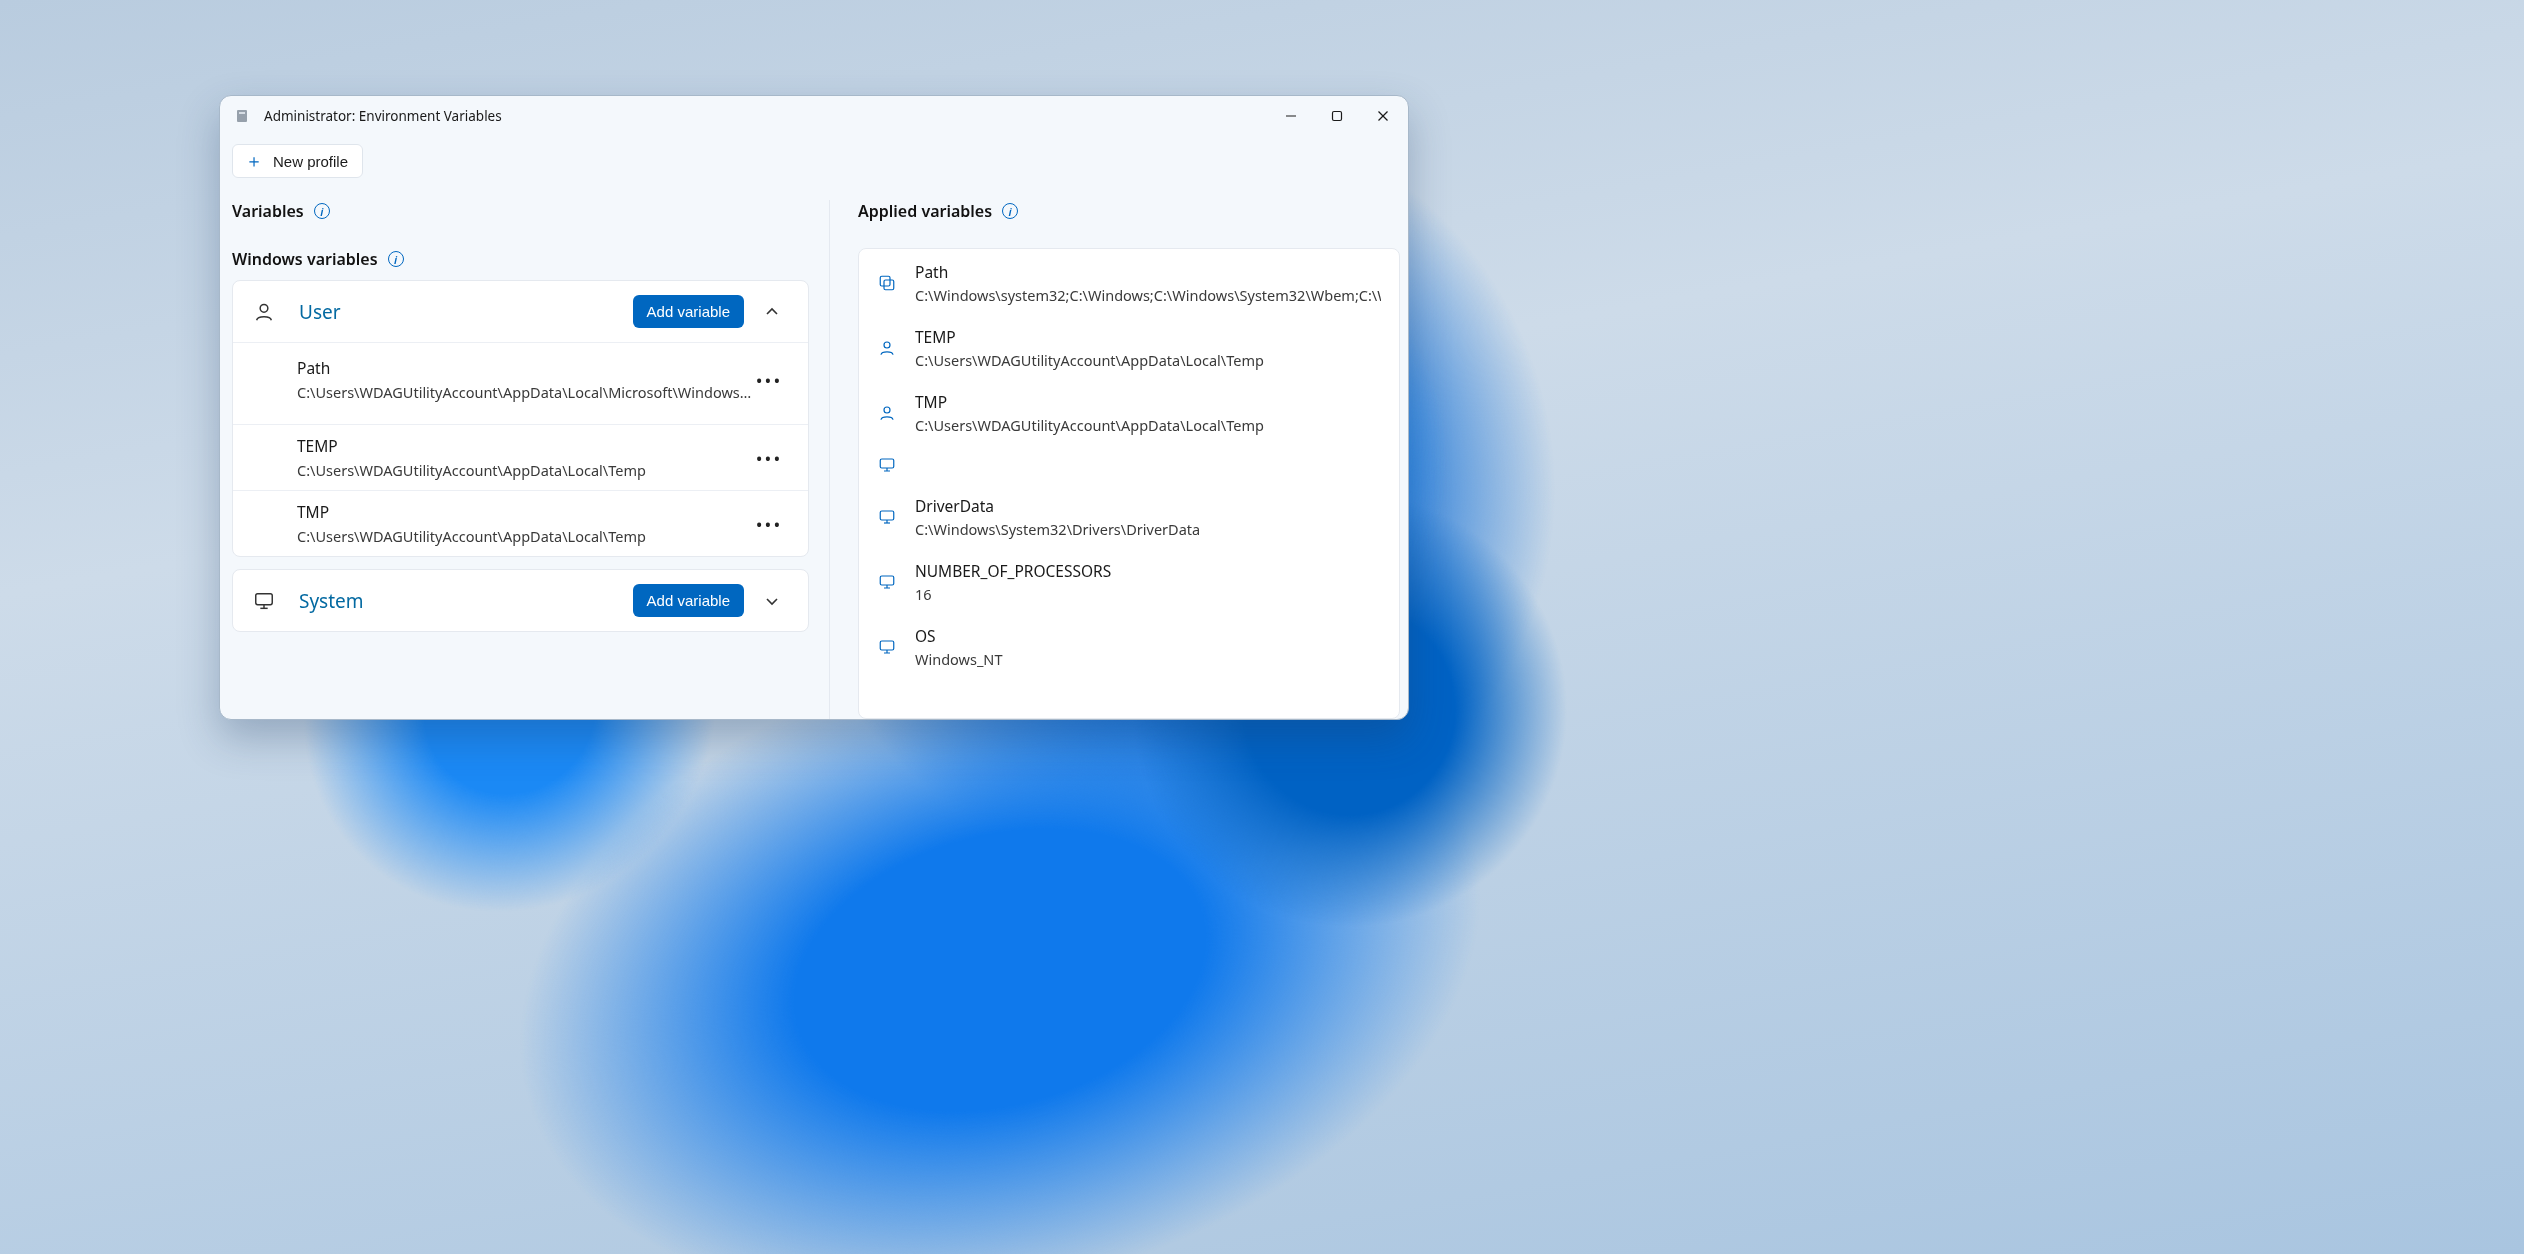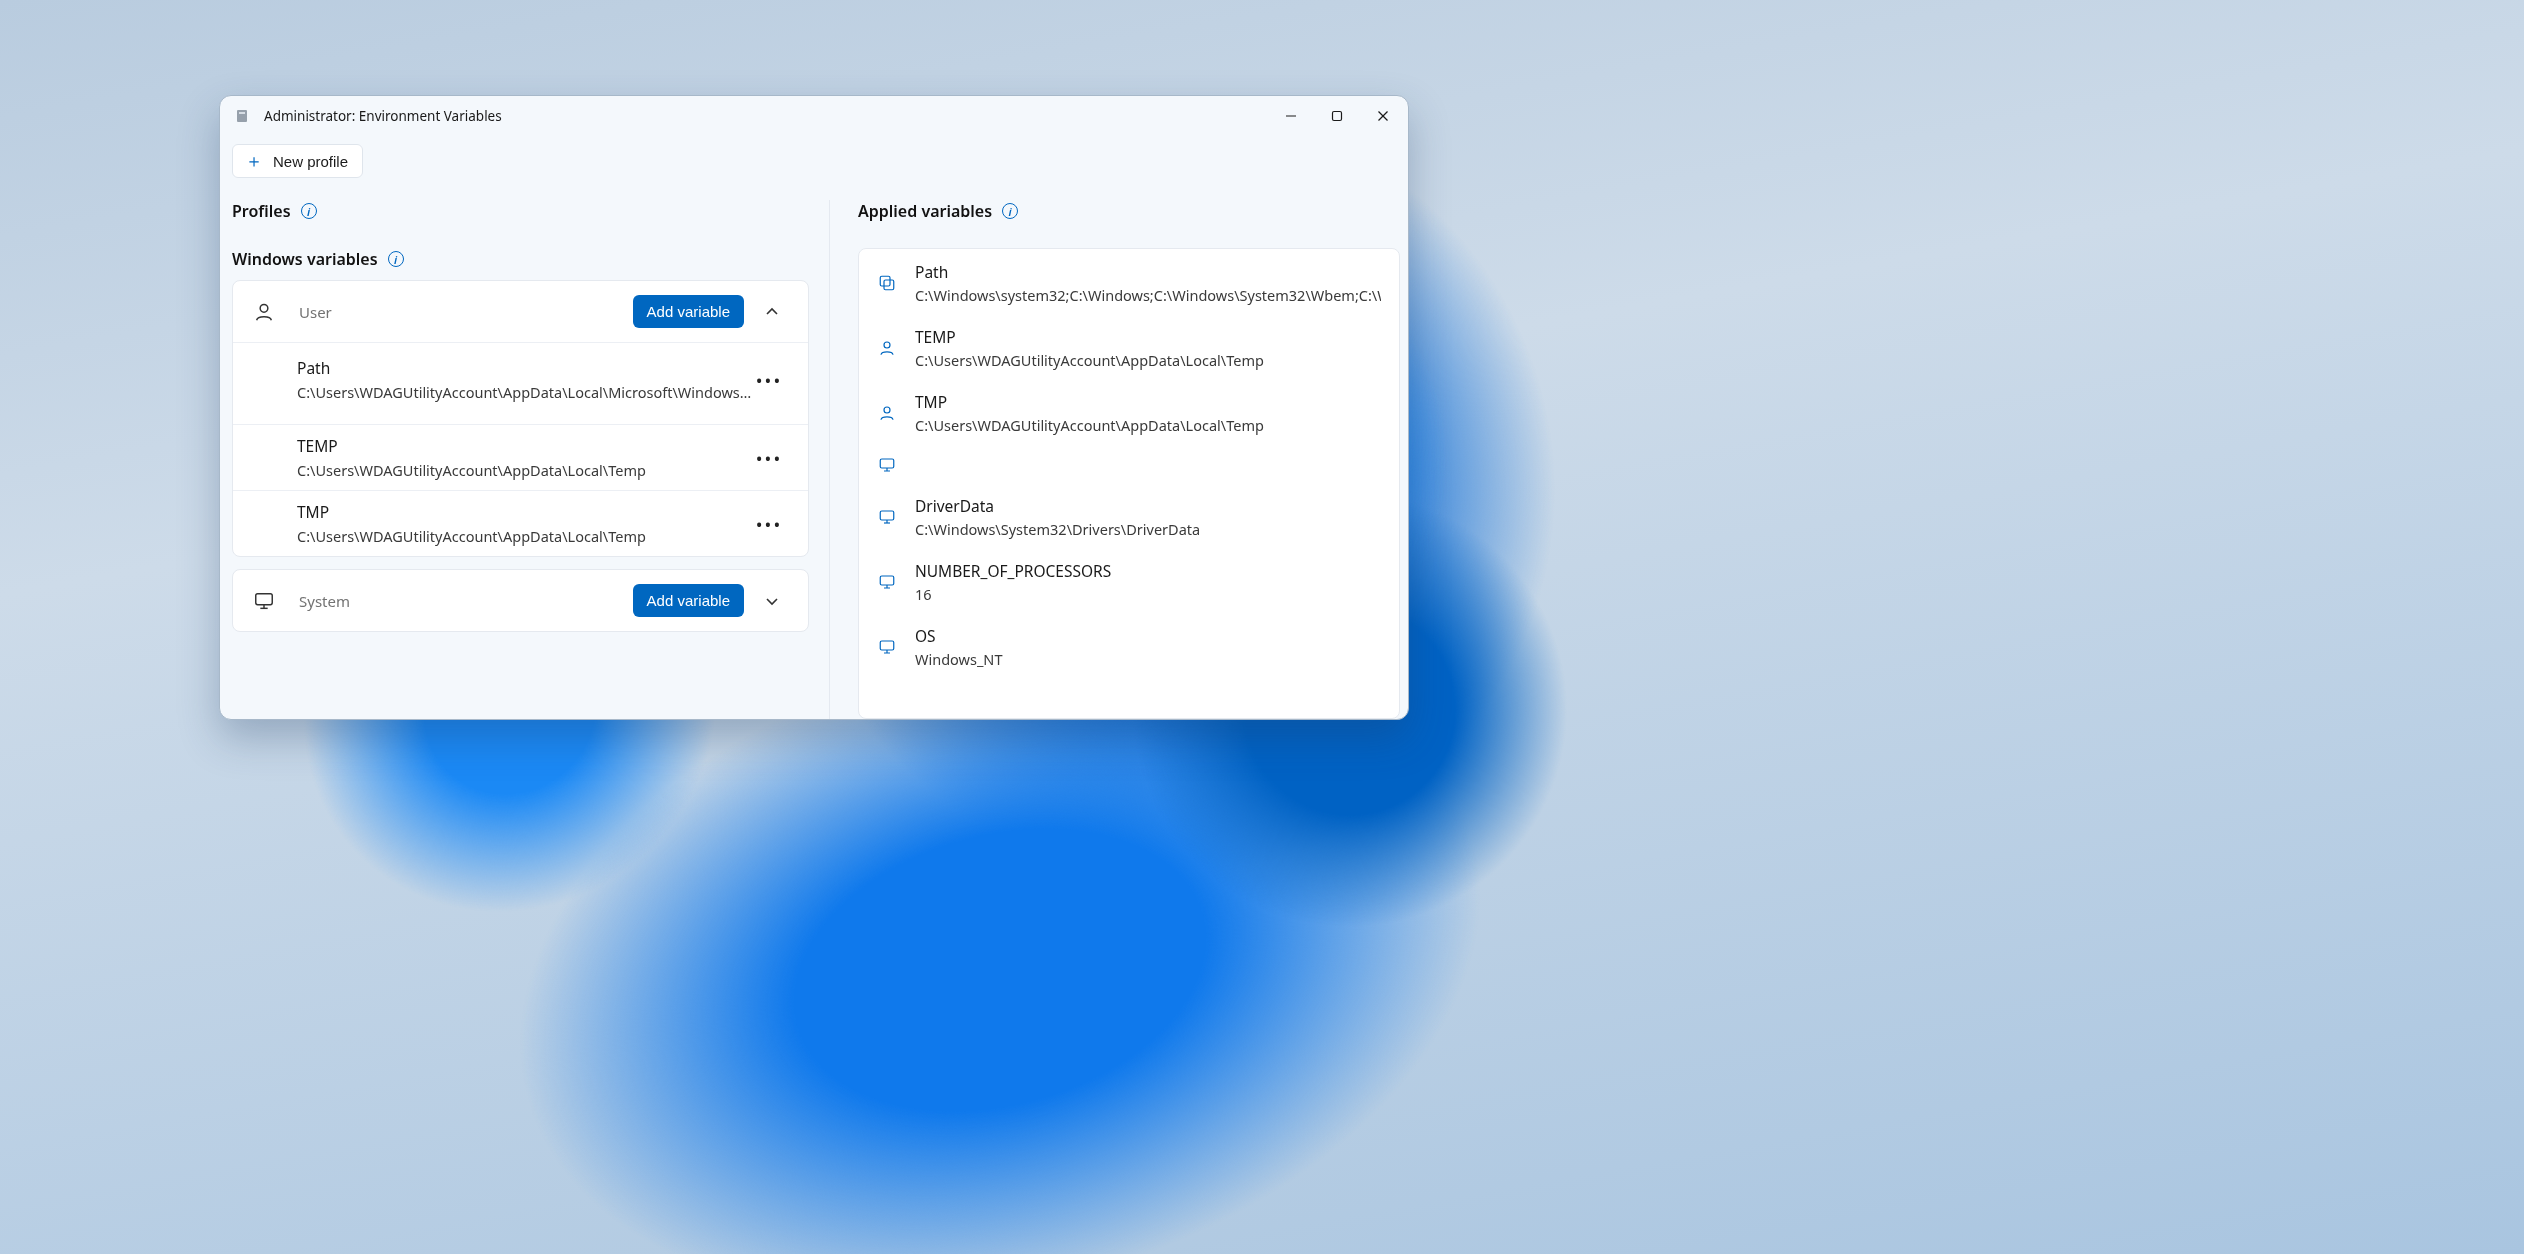--- a/index.html
+++ b/index.html
@@ -79,21 +79,21 @@
     margin-bottom:10px;
   }
   .card {
     background:#ffffff; border:1px solid #e5e9ef; border-radius:8px;
     margin-bottom:12px;
   }
   .card-header {
     display:flex; align-items:center; padding: 14px 20px;
   }
   .card-header .scope-icon { width:24px; margin-right:22px; color:#333; }
-  .scope-label { font-size:15px; color:#737373; }
+  .scope-label { font-size:19px; color:#0369a1; }
   .add-btn {
     margin-left:auto;
     background:#0067c0; color:#fff; border:none; border-radius:6px;
     padding:8px 14px; font-size:15px; cursor:pointer;
   }
   .expand-btn { width:32px; height:32px; display:flex;align-items:center;justify-content:center; margin-left:12px; color:#333; cursor:pointer;}
   .var-list { }
   .var-row {
     border-top:1px solid #eceff4;
     padding: 10px 22px 10px 64px;
@@ -165,21 +165,21 @@
       <span class="plus">＋</span>
       <span>New profile</span>
     </button>
   </div>
 
   <div class="body">
 
     <div class="left-pane">
 
       <div class="section-title">
-        <span>Profiles</span>
+        <span>Variables</span>
         <span class="info-icon">i</span>
       </div>
 
       <div class="sub-title">
         <span>Windows variables</span>
         <span class="info-icon">i</span>
       </div>
 
       <div class="card">
         <div class="card-header">

